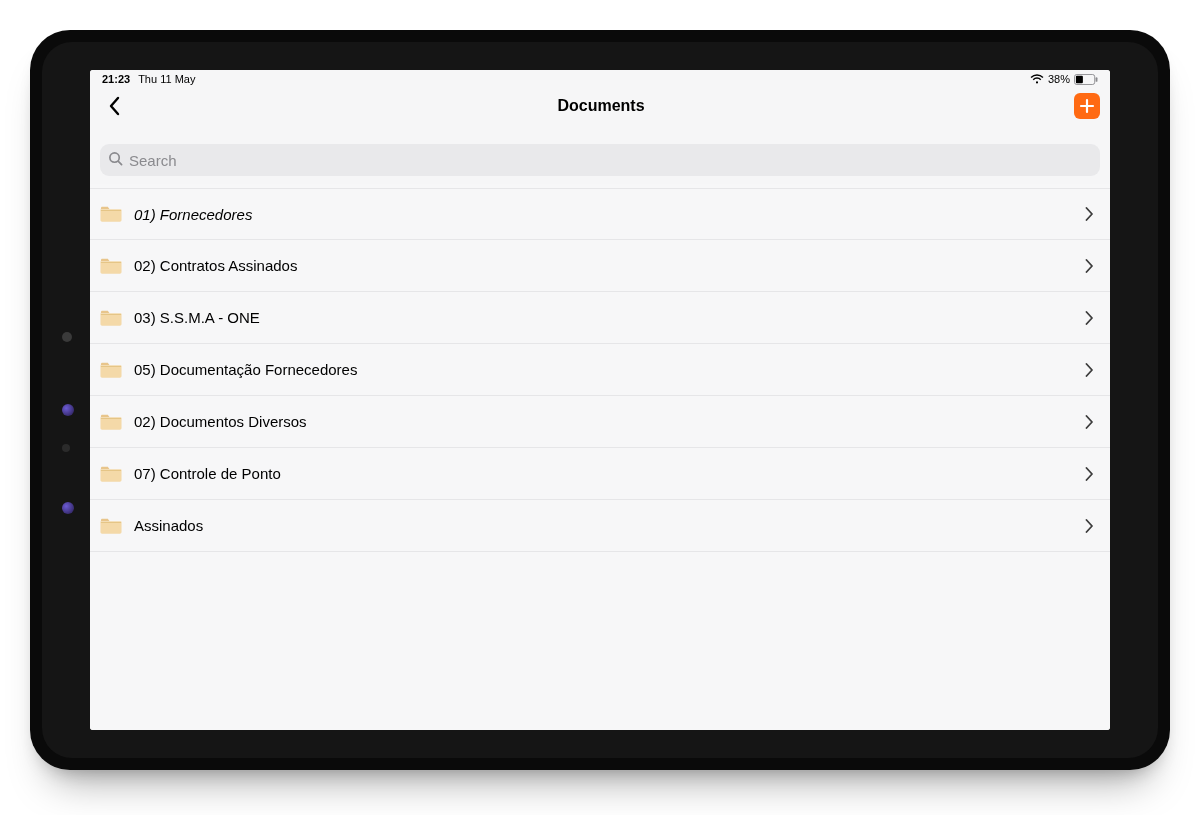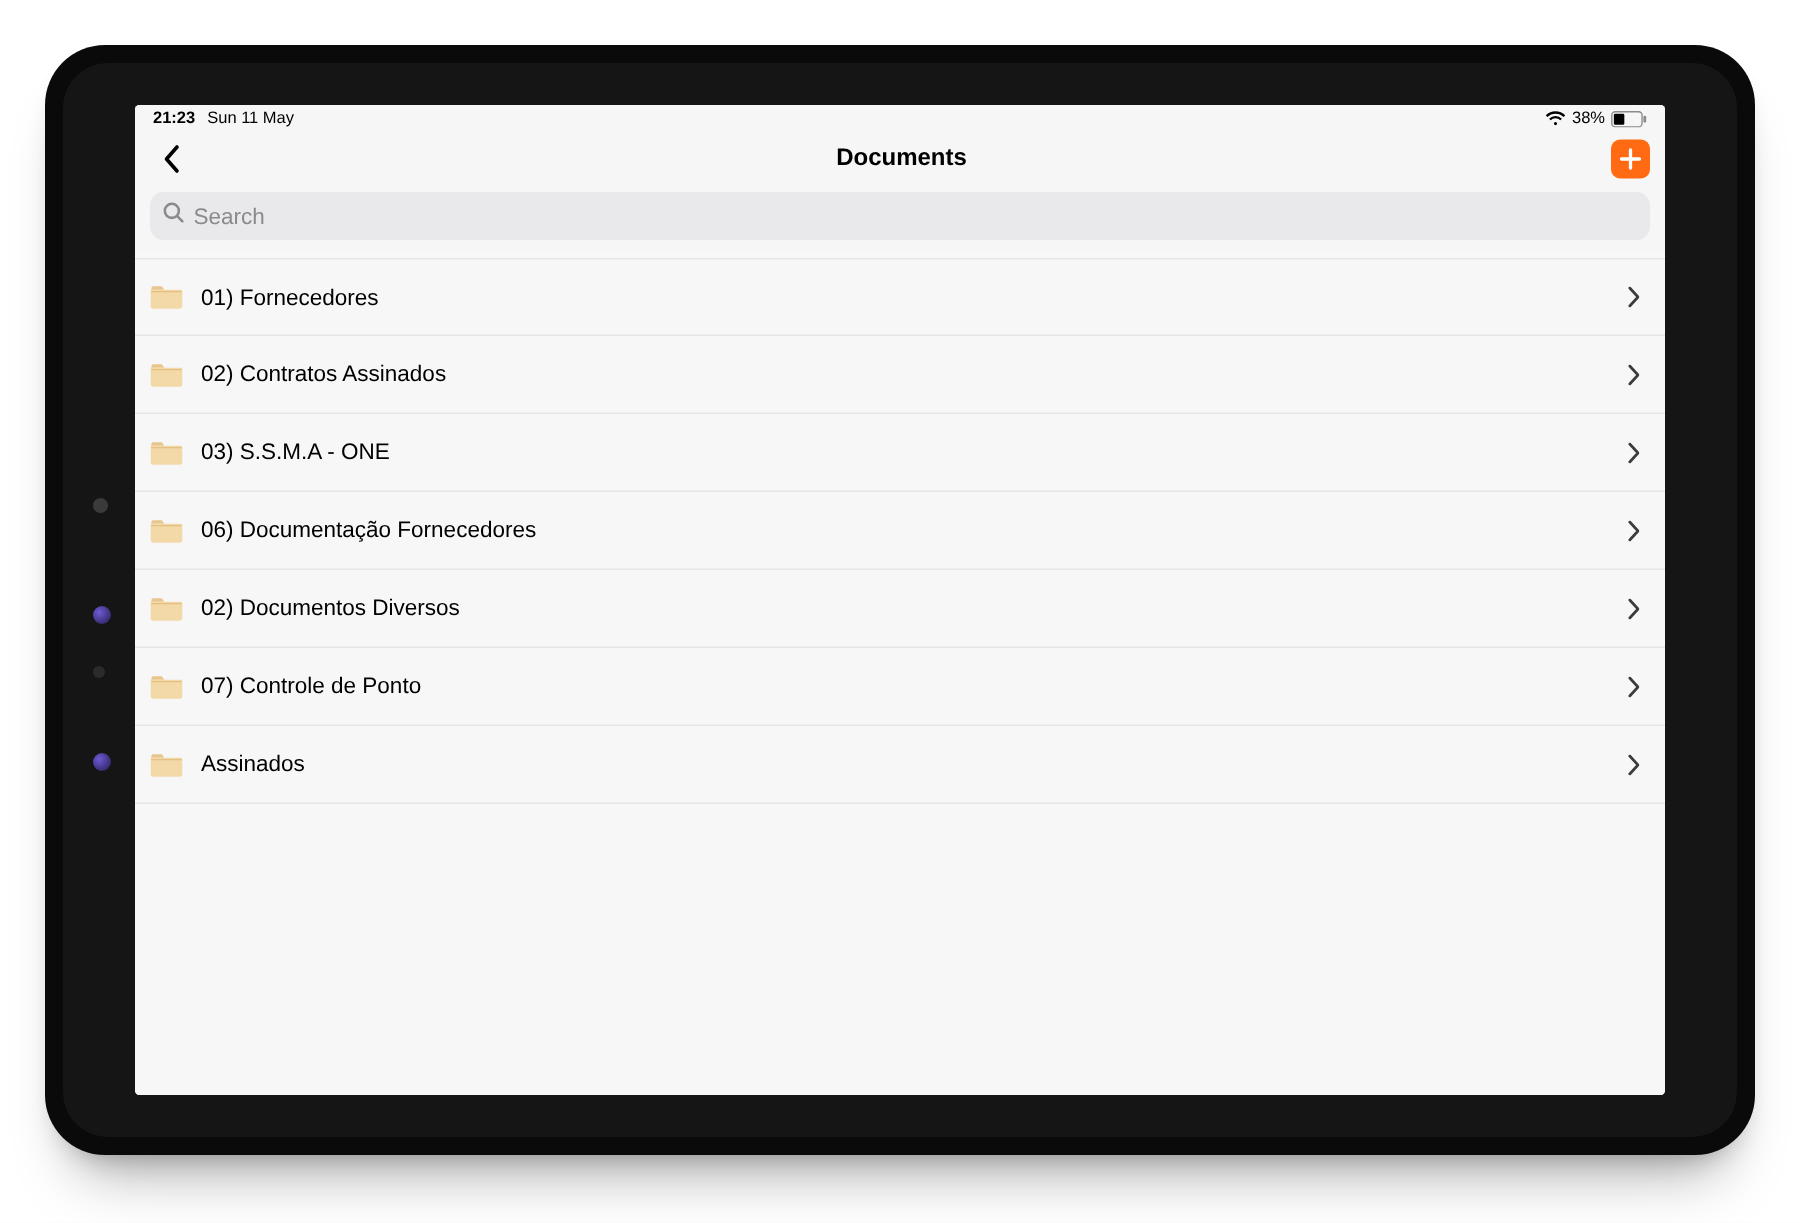--- a/index.html
+++ b/index.html
@@ -88,20 +88,21 @@
     background: #f6f6f7;
   }
   .search-field {
     height: 32px;
     background: #e9e9eb;
     border-radius: 9px;
     display: flex;
     align-items: center;
     padding: 0 8px;
     gap: 6px;
+    margin-top: 16px;
   }
   .search-field input {
     border: none;
     outline: none;
     background: transparent;
     font-size: 15px;
     color: #000;
     flex: 1;
     height: 100%;
   }
@@ -115,21 +116,21 @@
   }
   .row {
     height: 52px;
     display: flex;
     align-items: center;
     padding: 0 14px 0 10px;
     gap: 12px;
     cursor: pointer;
     border-bottom: 1px solid #e6e6e8;
   }
-  .row:first-child { border-top: 1px solid #e6e6e8; margin-top: 4px; }
+  .row:first-child { border-top: 1px solid #e6e6e8; margin-top: 4px; font-style: italic; }
   .folder-icon {
     width: 22px; height: 18px; flex: 0 0 22px;
   }
   .row-label {
     flex: 1;
     font-size: 15px;
     color: #000;
   }
   .chevron {
     flex: 0 0 14px;
@@ -149,21 +150,21 @@
     <span class="dot d1"></span>
     <span class="dot d2"></span>
     <span class="dot d3"></span>
     <span class="dot d4"></span>
 
     <div class="screen">
 
       <div class="status-bar">
         <div class="status-left">
           <span class="time">21:23</span>
-          <span class="date">Sun 11 May</span>
+          <span class="date">Thu 11 May</span>
         </div>
         <div class="status-right">
           <span class="wifi-icon">
             <svg width="14" height="11" viewBox="0 0 16 12">
                 <path d="M8 10.5a1.2 1.2 0 100-2.4 1.2 1.2 0 000 2.4zM4.3 6.8a5.2 5.2 0 017.4 0l1.2-1.2a6.9 6.9 0 00-9.8 0l1.2 1.2zM1.8 4.3a8.8 8.8 0 0112.4 0L15.4 3a10.5 10.5 0 00-14.8 0l1.2 1.3z" fill="#000"></path>
               </svg>
           </span>
           <span>38%</span>
           <span class="battery-icon">
             <svg width="24" height="11" viewBox="0 0 26 12">
@@ -248,21 +249,21 @@
 </span>
           </div>
           <div class="row">
             <span class="folder-icon">
   <svg class="folder-svg" viewBox="0 0 24 20">
     <path class="tab" d="M1 3.5c0-.8.7-1.5 1.5-1.5h6l2 2.5H1V3.5z"></path>
     <path class="body" d="M1 4.5h22c.6 0 1 .4 1 1v11c0 1-.8 1.8-1.8 1.8H2.8C1.8 18.3 1 17.5 1 16.5v-12z" transform="translate(-0.5 0)"></path>
     <line class="line" x1="1" y1="6" x2="23" y2="6"></line>
   </svg>
 </span>
-            <span class="row-label">06) Documentação Fornecedores</span>
+            <span class="row-label">05) Documentação Fornecedores</span>
             <span class="chevron">
   <svg width="8" height="14" viewBox="0 0 8 14">
                 <path d="M1.5 1 7 7l-5.5 6" stroke="#3c3c3c" stroke-width="1.8" fill="none" stroke-linecap="round" stroke-linejoin="round"></path>
               </svg>
 </span>
           </div>
           <div class="row">
             <span class="folder-icon">
   <svg class="folder-svg" viewBox="0 0 24 20">
     <path class="tab" d="M1 3.5c0-.8.7-1.5 1.5-1.5h6l2 2.5H1V3.5z"></path>

